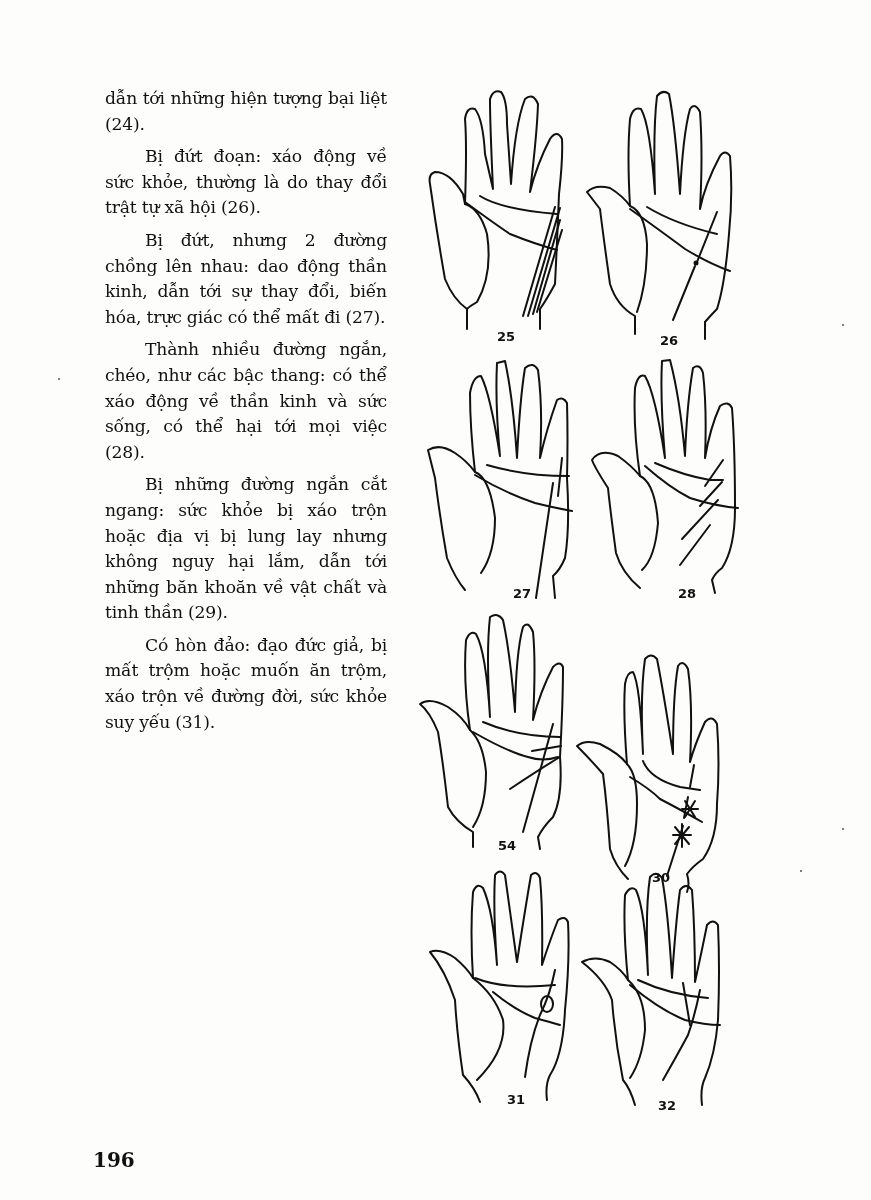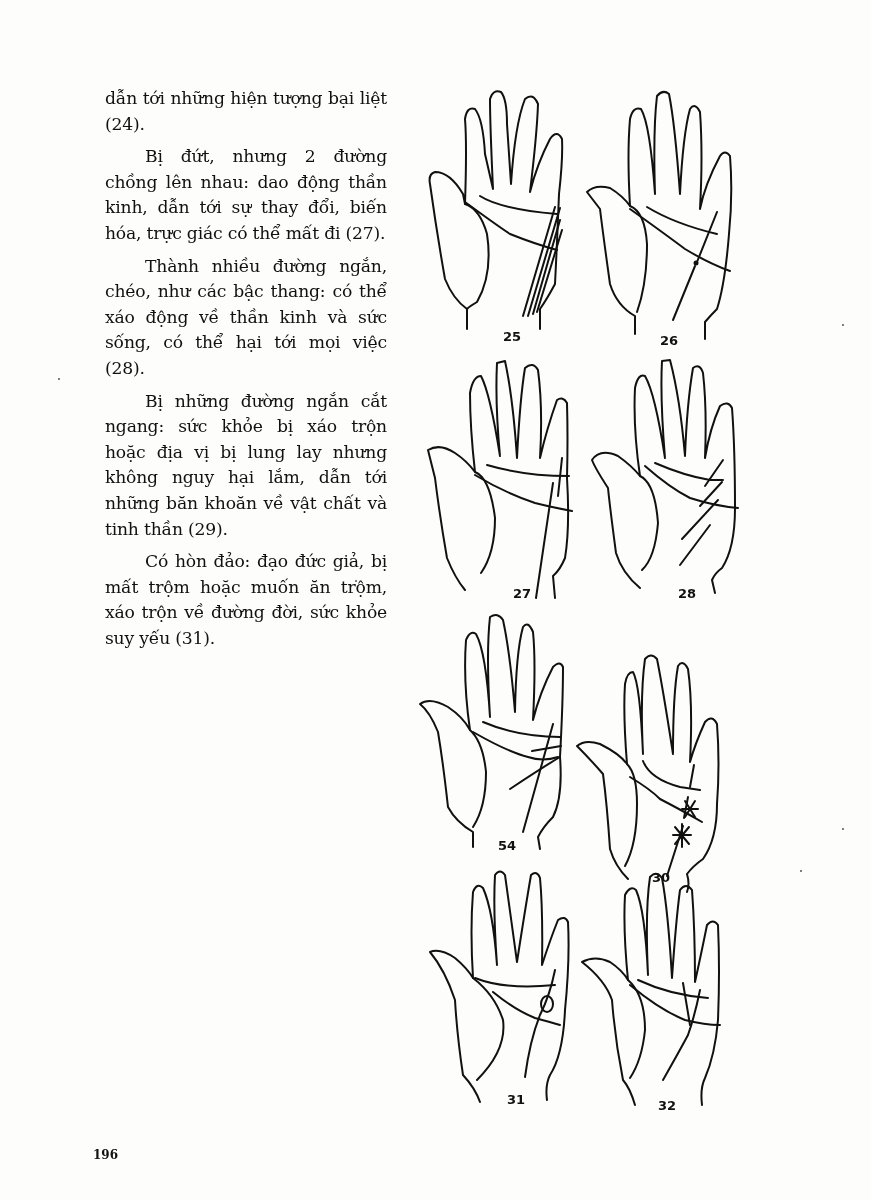--- a/index.html
+++ b/index.html
@@ -21,21 +21,21 @@
     letter-spacing: -0.2px;
     text-align: justify;
     text-align-last: left;
   }
   .para { margin: 0 0 7px 12px; }
   .para.indent { text-indent: 40px; }
   .page-number {
     position: absolute;
     left: 93px; top: 1148px;
     font-family: "DejaVu Serif", serif;
-    font-size: 12px;
+    font-size: 20px;
     font-weight: bold;
     color: #111;
   }
   .figure {
     position: absolute;
     width: 170px; height: 270px;
   }
   .figure svg { position: absolute; left: 0; top: 0; }
   .fig-label {
     position: absolute;
@@ -44,20 +44,21 @@
     font-size: 13px;
     color: #111;
   }
   .speck { position: absolute; width: 2px; height: 2px; background: #555; border-radius: 1px; }
 </style>
 </head>
 <body>
 
 <div class="text-column">
   <p class="para">dẫn tới những hiện tượng bại liệt (24).</p>
+  <p class="para indent">Bị đứt đoạn: xáo động về sức khỏe, thường là do thay đổi trật tự xã hội (26).</p>
   <p class="para indent">Bị đứt, nhưng 2 đường chồng lên nhau: dao động thần kinh, dẫn tới sự thay đổi, biến hóa, trực giác có thể mất đi (27).</p>
   <p class="para indent">Thành nhiều đường ngắn, chéo, như các bậc thang: có thể xáo động về thần kinh và sức sống, có thể hại tới mọi việc (28).</p>
   <p class="para indent">Bị những đường ngắn cắt ngang: sức khỏe bị xáo trộn hoặc địa vị bị lung lay nhưng không nguy hại lắm, dẫn tới những băn khoăn về vật chất và tinh thần (29).</p>
   <p class="para indent">Có hòn đảo: đạo đức giả, bị mất trộm hoặc muốn ăn trộm, xáo trộn về đường đời, sức khỏe suy yếu (31).</p>
 </div>
 
 <div class="page-number">196</div>
 
 <div class="figure" style="left:425px; top:84px;">
   <svg width="170" height="270" viewBox="0 0 170 270">
@@ -65,21 +66,21 @@
       <path d="M42,245 L42,225 Q28,215 20,195 Q12,150 5,100 Q3,90 10,88 Q25,88 38,110 L40,120 Q42,60 40,35 Q42,22 50,25 Q58,35 60,70 L68,105 Q65,40 65,15 Q68,5 76,8 Q82,15 82,40 L86,100 Q90,40 100,15 Q108,8 113,20 Q112,50 105,108 Q112,80 125,55 Q132,45 137,55 Q138,75 134,110 Q132,160 130,200 Q122,215 115,225 L115,245"></path>
       <path d="M40,120 Q55,125 62,150 Q68,190 52,218 Q45,222 42,225"></path>
       <path d="M55,112 Q75,125 132,130"></path>
       <path d="M40,118 Q70,140 85,150 Q110,160 132,166"></path>
       <path d="M98,232 L130,123"></path>
       <path d="M103,232 L135,124"></path>
       <path d="M108,230 L135,136"></path>
       <path d="M112,228 L137,146"></path>
     </g>
   </svg>
-  <span class="fig-label" style="left:78px; top:245px;text-align:right;">25</span>
+  <span class="fig-label" style="left:72px; top:245px;text-align:right;">25</span>
 </div>
 
 <div class="figure" style="left:585px; top:84px;">
   <svg width="170" height="270" viewBox="0 0 170 270">
     <g fill="none" stroke="#111" stroke-width="2" stroke-linecap="round" stroke-linejoin="round">
       <path d="M50,250 L50,232 Q32,222 25,200 Q18,150 15,125 Q5,112 2,108 Q10,100 25,104 Q38,112 45,122 Q42,70 45,35 Q48,22 56,25 Q65,40 70,110 Q68,45 72,12 Q78,5 84,10 Q90,40 95,110 Q98,50 105,25 Q110,18 115,28 Q118,70 115,125 Q120,100 135,72 Q140,65 145,72 Q148,110 144,150 Q140,200 132,225 Q125,232 120,238 L120,255"></path>
       <path d="M45,122 Q60,128 62,160 Q62,200 52,228"></path>
       <path d="M62,123 Q90,140 132,150"></path>
       <path d="M45,125 Q80,150 100,165 Q125,180 145,187"></path>
       <path d="M132,128 L112,178"></path>

